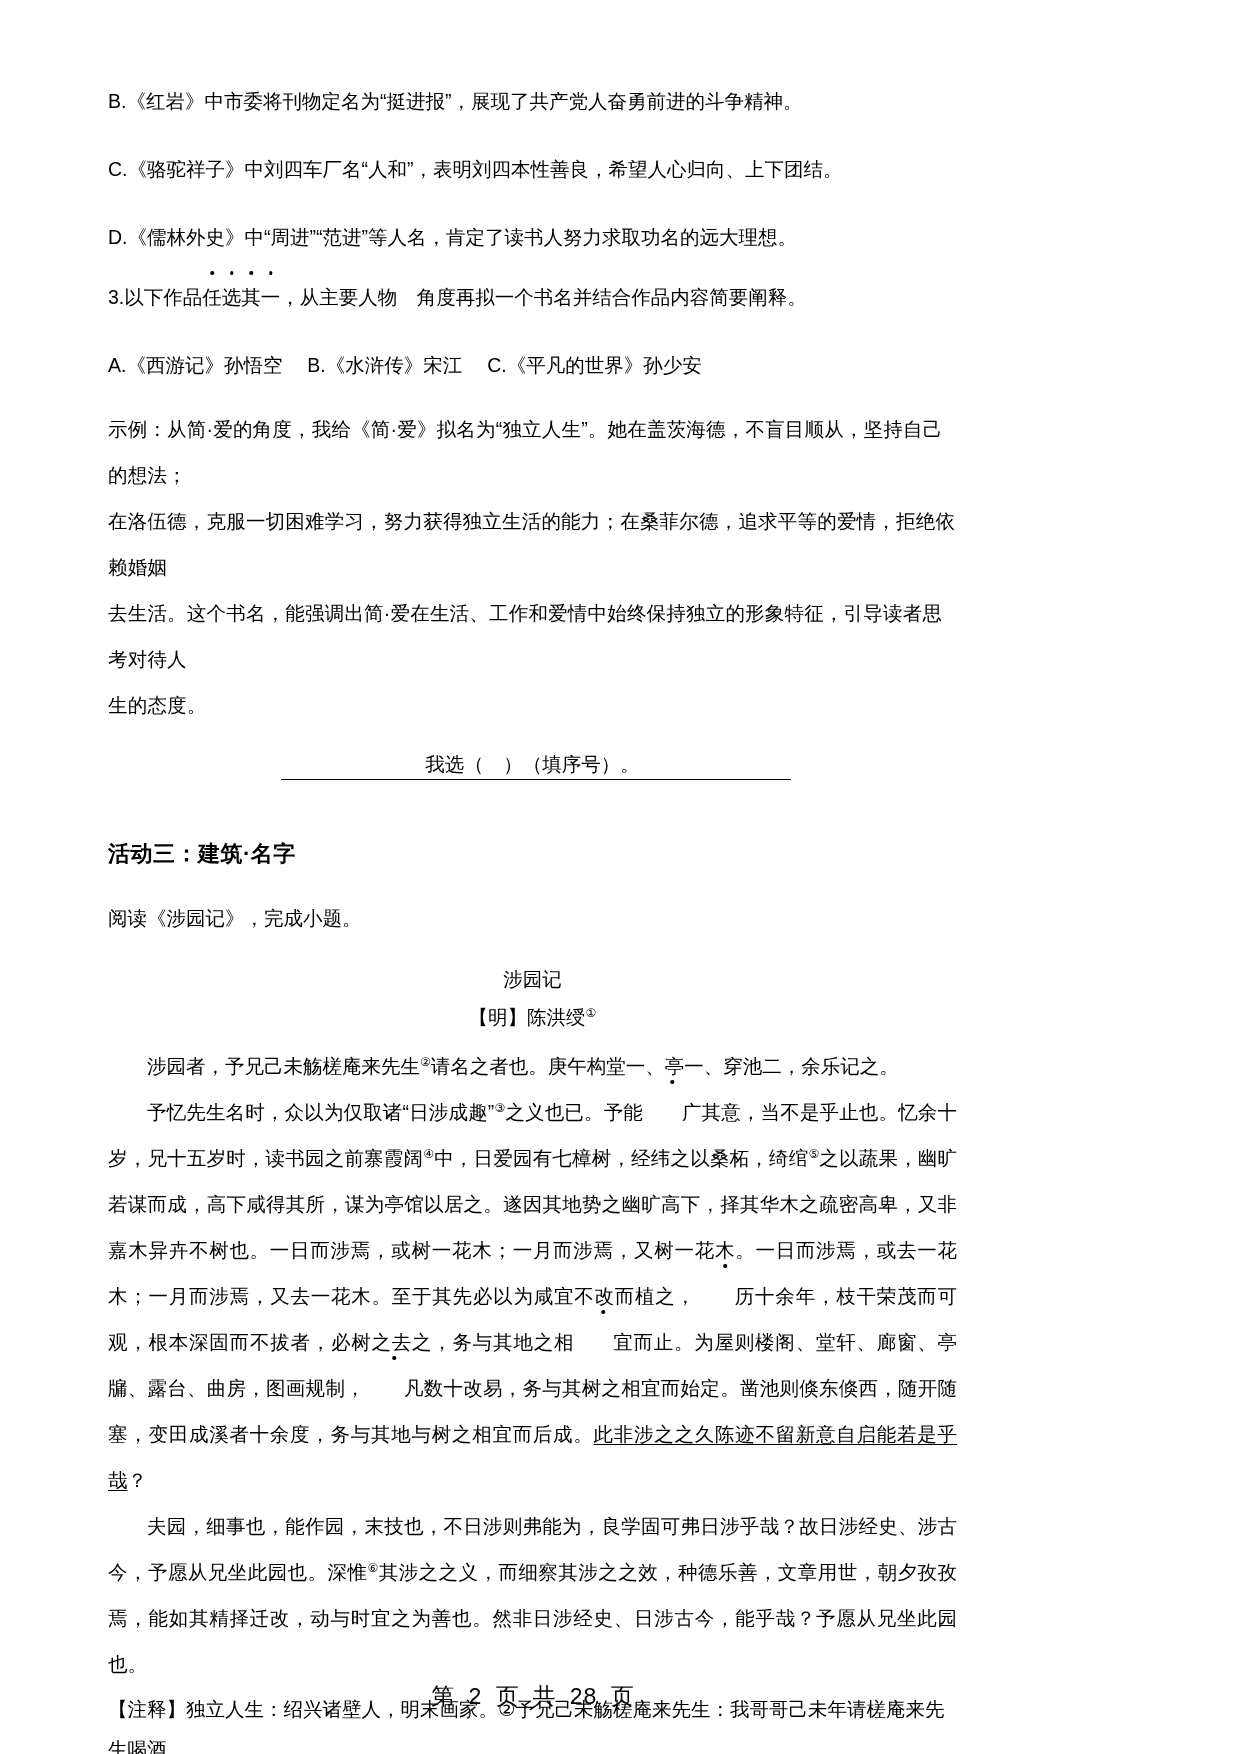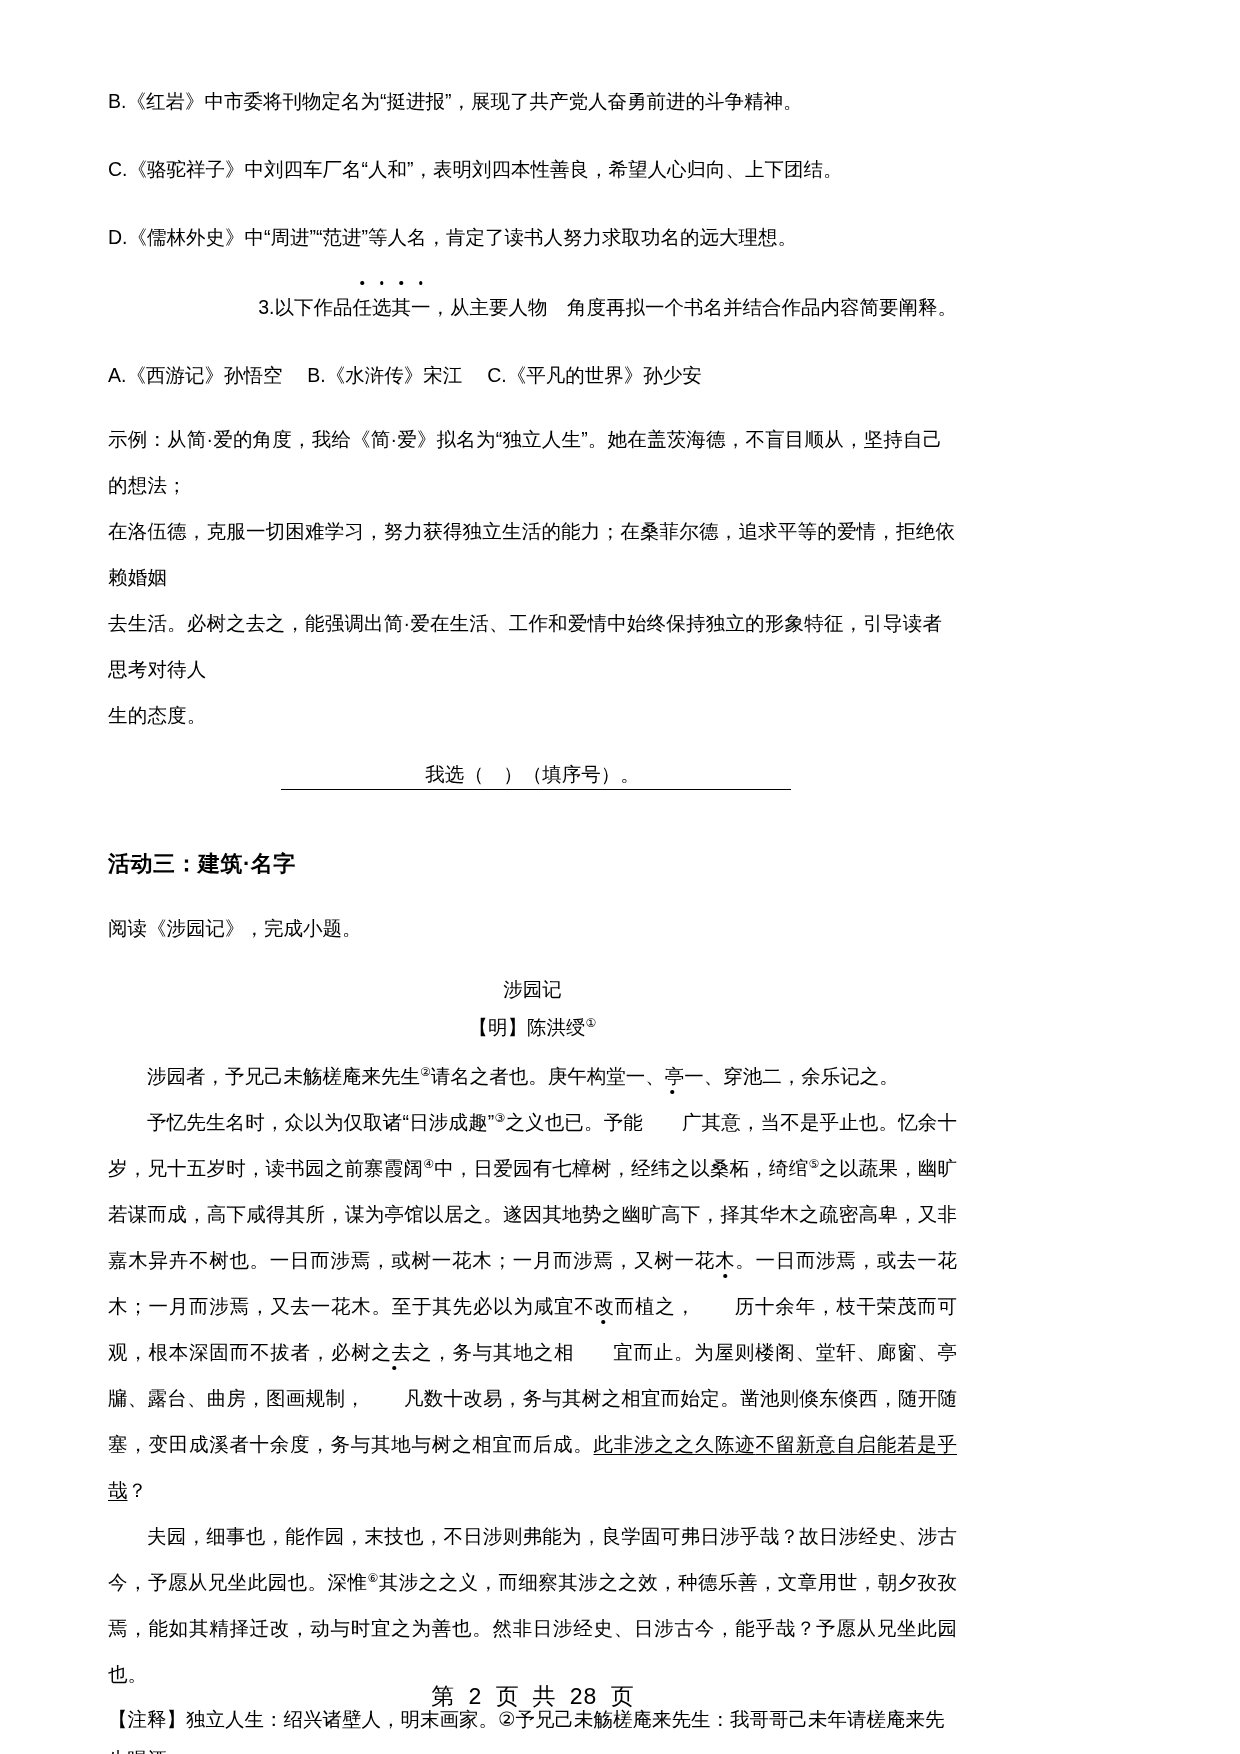--- a/index.html
+++ b/index.html
@@ -69,21 +69,21 @@
     text-decoration: underline;
     text-underline-offset: 3px;
   }
 
   
   .block-opts { margin-top: 6px; }
   .opt-b { margin-top: 0px; }
   .opt-c { margin-top: 22px; }
   .opt-d { margin-top: 22px; }
 
-  .q3 { margin-top: 30px; text-align: right; }
+  .q3 { margin-top: 20px; }
 
   .choices { margin-top: 34px; font-size: 19.5px; line-height: 34px; }
 
   .example { margin-top: 24px; }
   .example .line { line-height: 46px; }
 
   .myselect {
     margin-top: 16px;
     font-size: 19.5px;
     line-height: 40px;
@@ -163,21 +163,21 @@
 
   <div class="q3 q-line">
     <span>3.</span><span>以下作品</span><span class="dots-group"><span class="dot">任</span><span class="dot">选</span><span class="dot">其</span><span class="dot">一</span></span><span>，从主要人物　角度再拟一个书名并结合作品内容简要阐释。</span>
   </div>
 
   <div class="choices">A.《西游记》孙悟空　 B.《水浒传》宋江　 C.《平凡的世界》孙少安</div>
 
   <div class="example">
     <div class="line">示例：从简·爱的角度，我给《简·爱》拟名为“独立人生”。她在盖茨海德，不盲目顺从，坚持自己的想法；</div>
     <div class="line">在洛伍德，克服一切困难学习，努力获得独立生活的能力；在桑菲尔德，追求平等的爱情，拒绝依赖婚姻</div>
-    <div class="line">去生活。必树之去之，能强调出简·爱在生活、工作和爱情中始终保持独立的形象特征，引导读者思考对待人</div>
+    <div class="line">去生活。这个书名，能强调出简·爱在生活、工作和爱情中始终保持独立的形象特征，引导读者思考对待人</div>
     <div class="line">生的态度。</div>
   </div>
 
   <div class="myselect">
     <span>我选（　）（填序号）。</span>
     <span class="blank-rule"></span>
   </div>
 
   <div class="activity-title">活动三：建筑·名字</div>
 

